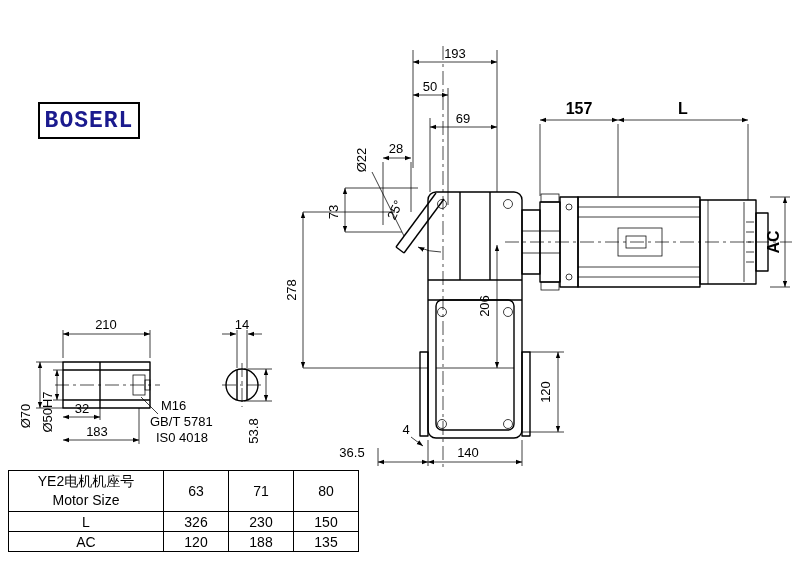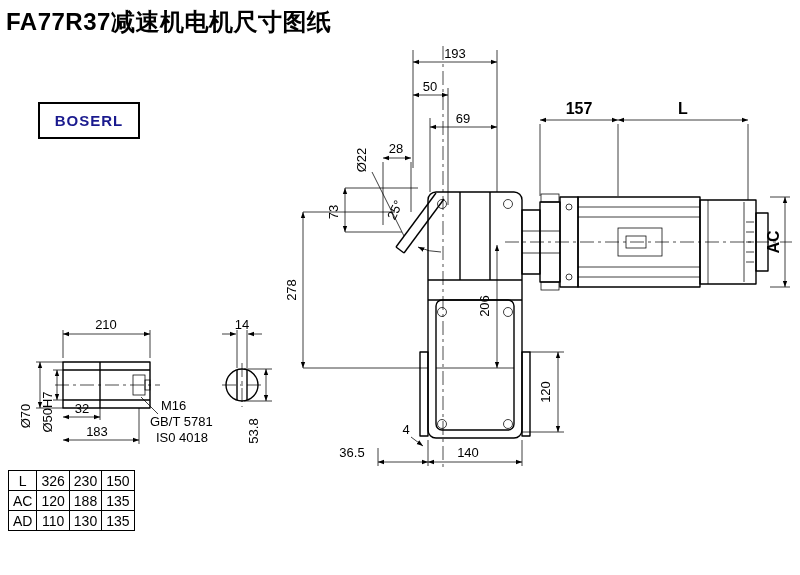--- a/index.html
+++ b/index.html
@@ -1,42 +1,41 @@
 <!DOCTYPE html>
 <html><head>
 <meta charset="utf-8">
 <style>
   html,body{margin:0;padding:0;background:#fff;}
   #stage{position:relative;width:800px;height:575px;background:#fff;overflow:hidden;
          font-family:"Liberation Sans",sans-serif;color:#000;}
   .title{position:absolute;left:6px;top:6px;font-size:24px;font-weight:700;letter-spacing:.5px;}
   .logo{position:absolute;left:38px;top:102px;width:98px;height:33px;border:2px solid #000;
         display:flex;align-items:center;justify-content:center;}
-  .logo span{font-family:Liberation Sans, sans-serif;font-weight:700;font-size:15px;color:#1a1a8e;letter-spacing:1px;text-align:center;}
+  .logo span{font-family:Liberation Mono, monospace;font-weight:700;font-size:23px;color:#1a1a8e;letter-spacing:1px;text-align:center;}
   svg{position:absolute;left:0;top:0;}
   svg text{font-family:"Liberation Sans",sans-serif;fill:#000;font-size:13px;text-anchor:middle;}
   svg text.big{font-size:16px;font-weight:700;}
   svg text.lft{text-anchor:start;}
   .cl{stroke:#000;stroke-width:.7;stroke-dasharray:14 4 3 4;fill:none;}
   .ol{stroke:#000;stroke-width:1.4;fill:none;stroke-linejoin:round;}
   .th{stroke:#000;stroke-width:.75;fill:none;}
   .dl{stroke:#000;stroke-width:.75;fill:none;marker-start:url(#ar);marker-end:url(#ar);}
   .de{stroke:#000;stroke-width:.75;fill:none;marker-end:url(#ar);}
   
   .tblwrap{position:absolute;left:8px;top:470px;}
   table{border-collapse:collapse;}
   td{border:1px solid #000;text-align:center;font-size:14px;padding:0 4px;height:19px;}
   td.hdr{width:146px;height:40px;line-height:19px;}
   td.szc{width:56px;}
 </style>
 </head>
 <body>
 <div id="stage">
 
-<div class="title">FA77R37减速机电机尺寸图纸</div>
 <div class="logo">
   <span>BOSERL</span>
 </div>
 
 <svg width="800" height="575" viewBox="0 0 800 575">
   <defs>
     <marker id="ar" viewBox="0 0 10 10" refX="9.5" refY="5" markerWidth="9" markerHeight="9" orient="auto-start-reverse">
       <path d="M0 1.6 L9.5 5 L0 8.4 Z" fill="#000"></path>
     </marker>
   </defs>
@@ -205,35 +204,38 @@
     <text class="lft" x="161" y="410">M16</text>
     <text class="lft" x="150" y="426">GB/T 5781</text>
     <text class="lft" x="156" y="442">IS0 4018</text>
     <text x="258" y="431" transform="rotate(-90 258 431)">53.8</text>
   </g>
 </svg>
 
 <div class="tblwrap">
   <table>
     <tbody>
+          <tr>
+      <td class="hdr">
+        <div>YE2电机机座号</div>
+        <div>Motor Size</div>
+      </td>
+      <td class="szc">63</td>
+      <td class="szc">71</td>
+      <td class="szc">80</td>
+    </tr>
     <tr>
       <td>L</td>
       <td>326</td>
       <td>230</td>
       <td>150</td>
     </tr>
     <tr>
       <td>AC</td>
       <td>120</td>
       <td>188</td>
       <td>135</td>
     </tr>
-    <tr>
-      <td>AD</td>
-      <td>110</td>
-      <td>130</td>
-      <td>135</td>
-    </tr>
   </tbody>
       </table>
 </div>
 
 </div>
 
 </body></html>

